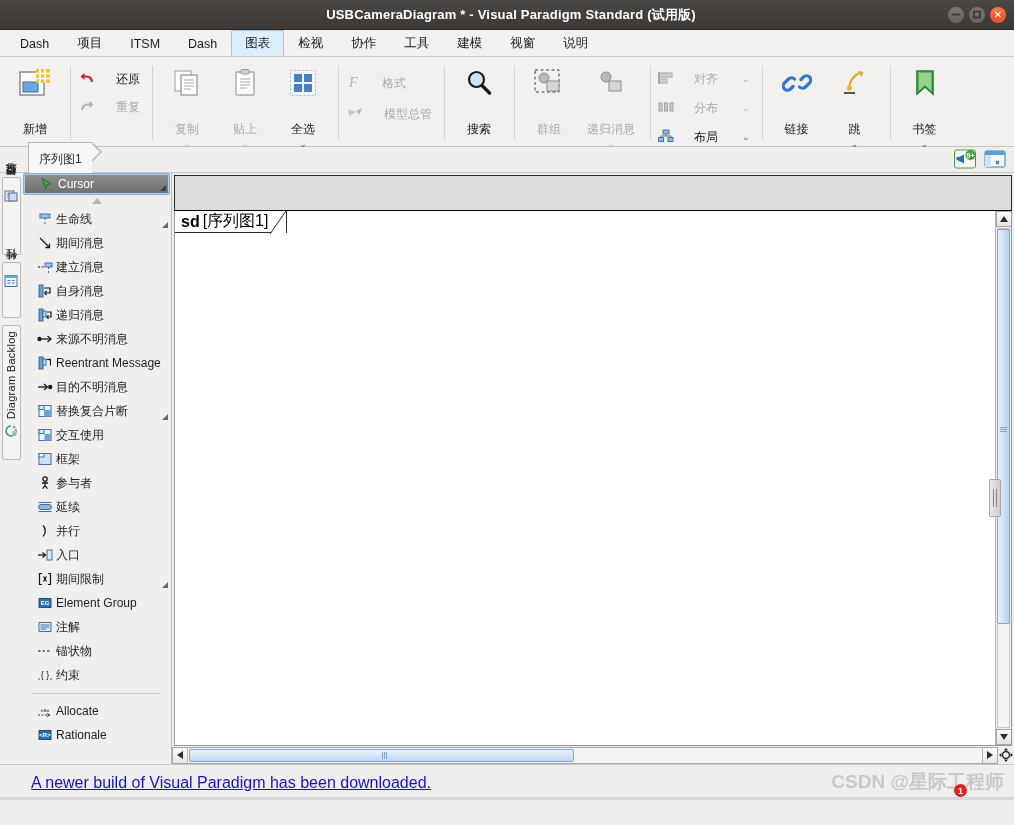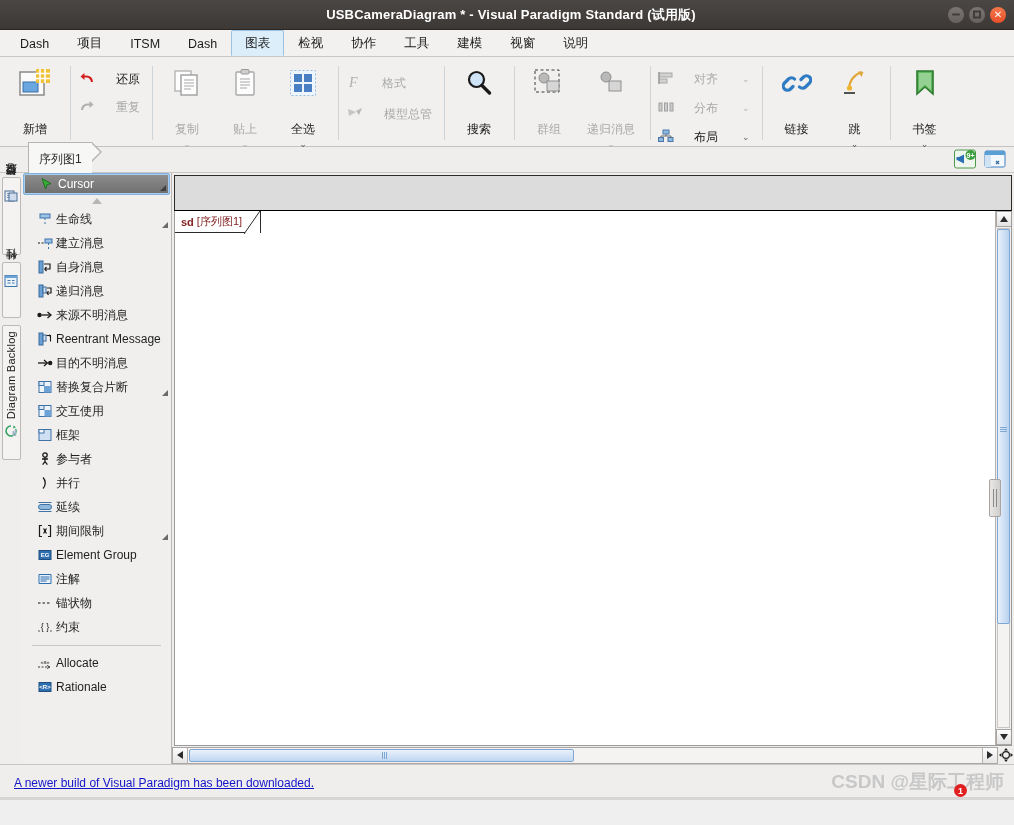--- a/index.html
+++ b/index.html
@@ -144,21 +144,21 @@
     margin:2px 2px 0 2px;
   }
   .canvas-area{
     flex:1; background:#ffffff; border:1px solid #9a9a9a; border-top:none;
     margin:0 2px 0 2px; position:relative; overflow:hidden; display:flex;
   }
   .canvas-inner{ flex:1; position:relative; background:#fff; }
   .frame-label{
     position:absolute; left:0; top:0; height:22px; background:#fff;
     border-right:1px solid #2b2b2b; border-bottom:1px solid #2b2b2b;
-    display:flex; align-items:center; padding:0 18px 0 6px; font-size:11px; color:#7f1d1d;
+    display:flex; align-items:center; padding:0 18px 0 6px; font-size:16px; color:#000000;
     transform:skewX(0deg);
   }
   .frame-label .diag{
     position:absolute; right:0px; top:0; width:16px; height:23px; overflow:hidden;
   }
   .frame-label b{ font-weight:bold; margin-right:3px;}
 
   
   .vscroll{
     width:16px; background:#f0efee; border-left:1px solid #b5b2af;
@@ -196,21 +196,21 @@
   .hthumb .grip{ position:absolute; top:2px;bottom:2px; left:50%; width:5px;
     background:repeating-linear-gradient(90deg,#7ea7d4 0 1px, transparent 1px 2px); }
   .corner4{ width:16px;height:17px; display:flex;align-items:center;justify-content:center;}
 
   
   .statusbar{
     height:36px; background:#efeeed; border-top:1px solid #c9c6c3;
     display:flex; align-items:center; padding-left:14px; position:relative;
   }
   .statuslink{
-    color:#1414c8; font-size:12px; text-decoration:underline; cursor:pointer;
+    color:#1414c8; font-size:16px; text-decoration:underline; cursor:pointer;margin-left:17px;
   }
   .watermark{
     position:absolute; right:10px; top:50%; transform:translateY(-55%);
     font-size:19px; color:#c8c8c8; font-weight:bold; white-space:nowrap; pointer-events:none;
   }
   .badge-red{
     position:absolute; right:47px; bottom:3px; width:13px;height:13px;border-radius:50%;
     background:#e02020; color:#fff; font-size:9px; display:flex;align-items:center;justify-content:center;
     font-weight:bold;
   }
@@ -545,20 +545,29 @@
         <svg width="14" height="14" viewBox="0 0 14 14">
           <rect x="2" y="2" width="10" height="4" fill="#9cc3e8" stroke="#3f73a8"></rect>
           <path d="M7 6v7" stroke="#3f73a8" stroke-dasharray="2 2"></path>
         </svg>
       </span>
       <span>生命线</span>
       <span class="tri"></span>
     </div>
 
 
+    <div class="pal-item">
+      <span class="pal-icon">
+        <svg width="14" height="14" viewBox="0 0 14 14">
+          <path d="M2 2l9 9" stroke="#1a1a1a" stroke-width="1.3"></path>
+          <path d="M7.5 11.5h4v-4" fill="none" stroke="#1a1a1a" stroke-width="1.3"></path>
+        </svg>
+      </span>
+      <span>期间消息</span>
+    </div>
 
     <div class="pal-item">
       <span class="pal-icon">
         <svg width="16" height="14" viewBox="0 0 16 14">
           <path d="M1 7h7" stroke="#1a1a1a" stroke-dasharray="2 1.6"></path>
           <rect x="8" y="3" width="7" height="4" fill="#9cc3e8" stroke="#3f73a8"></rect>
           <path d="M11.5 7v6" stroke="#3f73a8" stroke-dasharray="2 2"></path>
         </svg>
       </span>
       <span>建立消息</span>
@@ -659,37 +668,47 @@
         <svg width="14" height="14" viewBox="0 0 14 14">
           <circle cx="7" cy="3" r="2.2" fill="none" stroke="#1a1a1a" stroke-width="1.3"></circle>
           <path d="M7 5.2v4.5M4 7h6M7 9.7l-2.4 3M7 9.7l2.4 3" stroke="#1a1a1a" stroke-width="1.3" fill="none"></path>
         </svg>
       </span>
       <span>参与者</span>
     </div>
 
     <div class="pal-item">
       <span class="pal-icon">
-        <svg width="14" height="14" viewBox="0 0 14 14">
-          <path d="M5 1.5c3 3 3 8 0 11" fill="none" stroke="#1a1a1a" stroke-width="1.3"></path>
-        </svg>
-      </span>
-      <span>并行</span>
-    </div>
-
-    <div class="pal-item">
-      <span class="pal-icon">
         <svg width="16" height="14" viewBox="0 0 16 14">
           <rect x="1.5" y="4.5" width="13" height="5" rx="2.5" fill="#8fb8dd" stroke="#3f73a8"></rect>
           <path d="M1.5 2.5h13M1.5 11.5h13" stroke="#3f73a8" stroke-width="1.1"></path>
         </svg>
       </span>
       <span>延续</span>
     </div>
 
+    <div class="pal-item">
+      <span class="pal-icon">
+        <svg width="14" height="14" viewBox="0 0 14 14">
+          <path d="M5 1.5c3 3 3 8 0 11" fill="none" stroke="#1a1a1a" stroke-width="1.3"></path>
+        </svg>
+      </span>
+      <span>并行</span>
+    </div>
+
+    <div class="pal-item">
+      <span class="pal-icon">
+        <svg width="16" height="14" viewBox="0 0 16 14">
+          <path d="M1 7h7" stroke="#1a1a1a" stroke-width="1.3"></path>
+          <path d="M5.5 4.5L8.5 7l-3 2.5" fill="none" stroke="#1a1a1a" stroke-width="1.3"></path>
+          <rect x="10" y="2" width="5" height="10" fill="#dce9f6" stroke="#3f73a8"></rect>
+        </svg>
+      </span>
+      <span>入口</span>
+    </div>
 
     <div class="pal-item">
       <span class="pal-icon">
         <svg width="14" height="14" viewBox="0 0 14 14">
           <path d="M4 1.5H1.5v11H4M10 1.5h2.5v11H10" fill="none" stroke="#1a1a1a" stroke-width="1.2"></path>
           <path d="M5.5 4.5c1.5 1.5 1.5 3.5 0 5M8.5 4.5c-1.5 1.5-1.5 3.5 0 5" fill="none" stroke="#1a1a1a" stroke-width="1.1"></path>
         </svg>
       </span>
       <span>期间限制</span>
       <span class="tri"></span>

